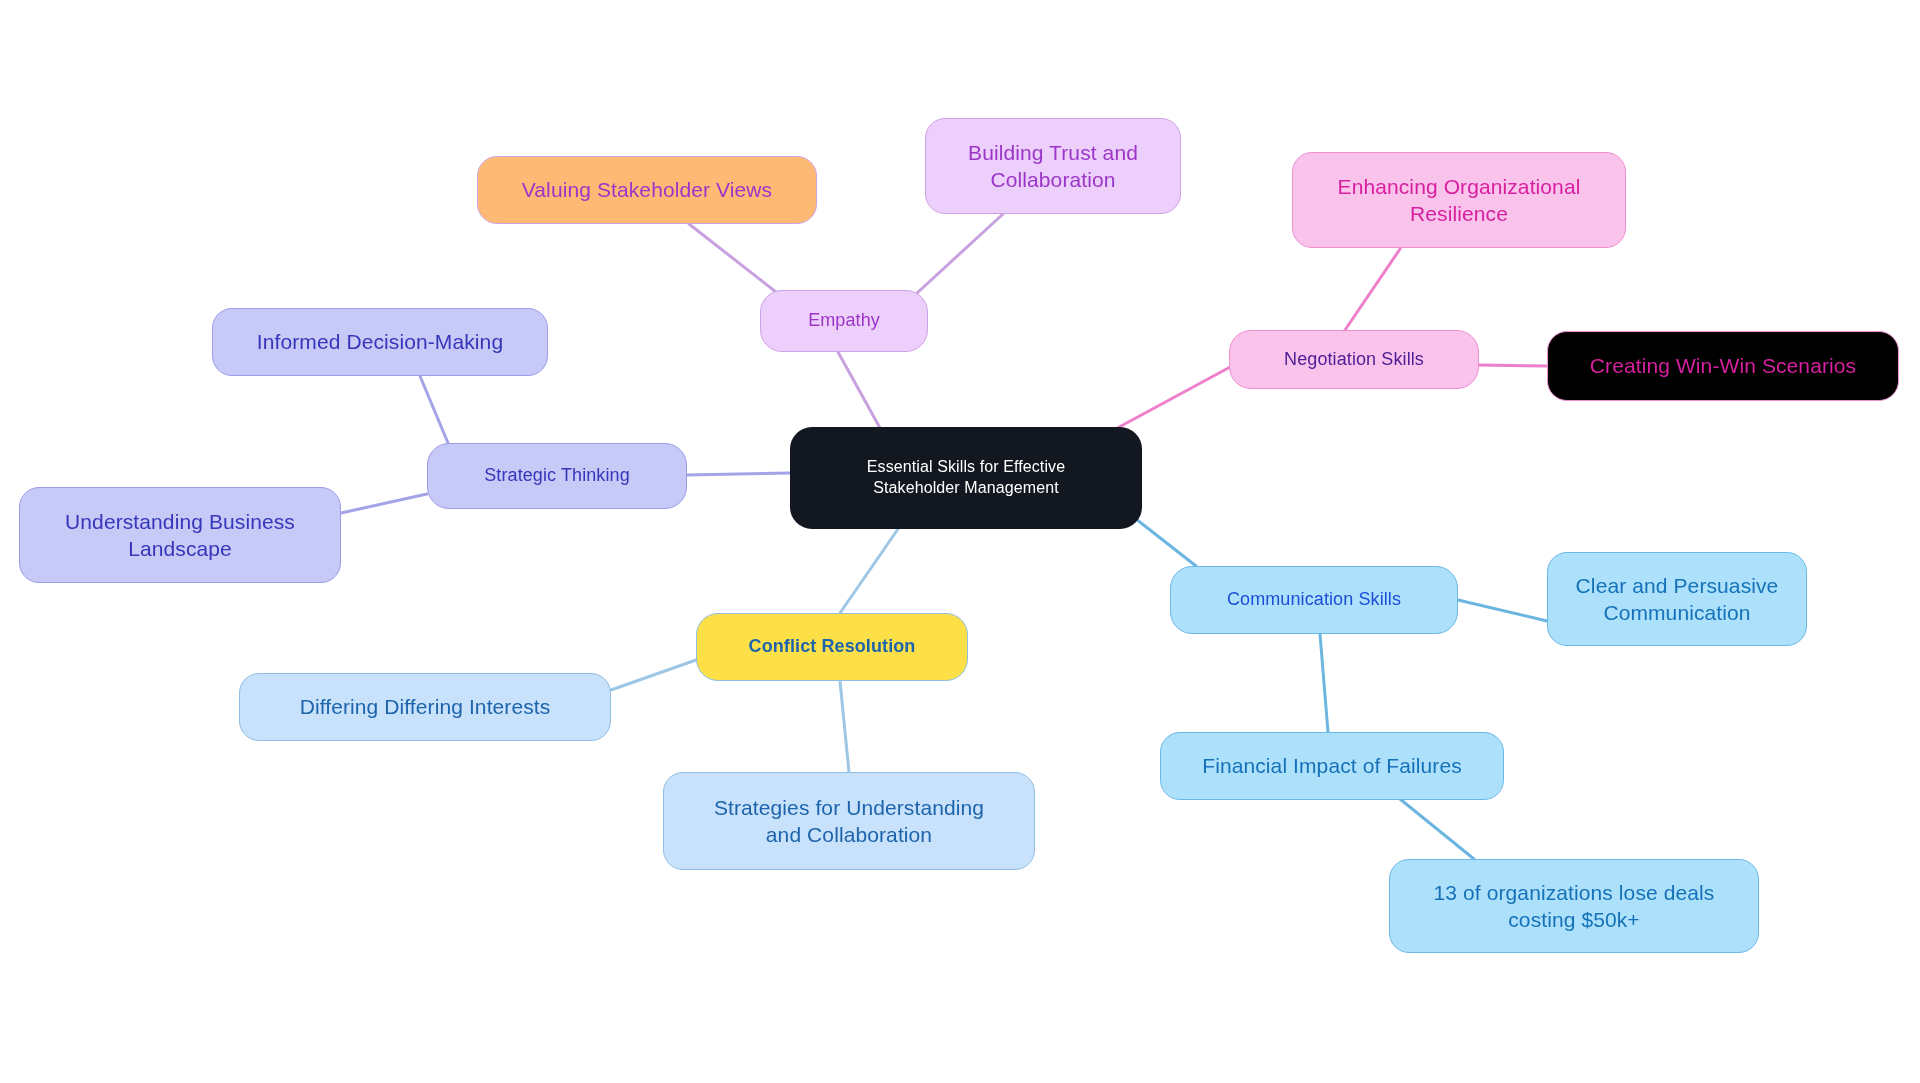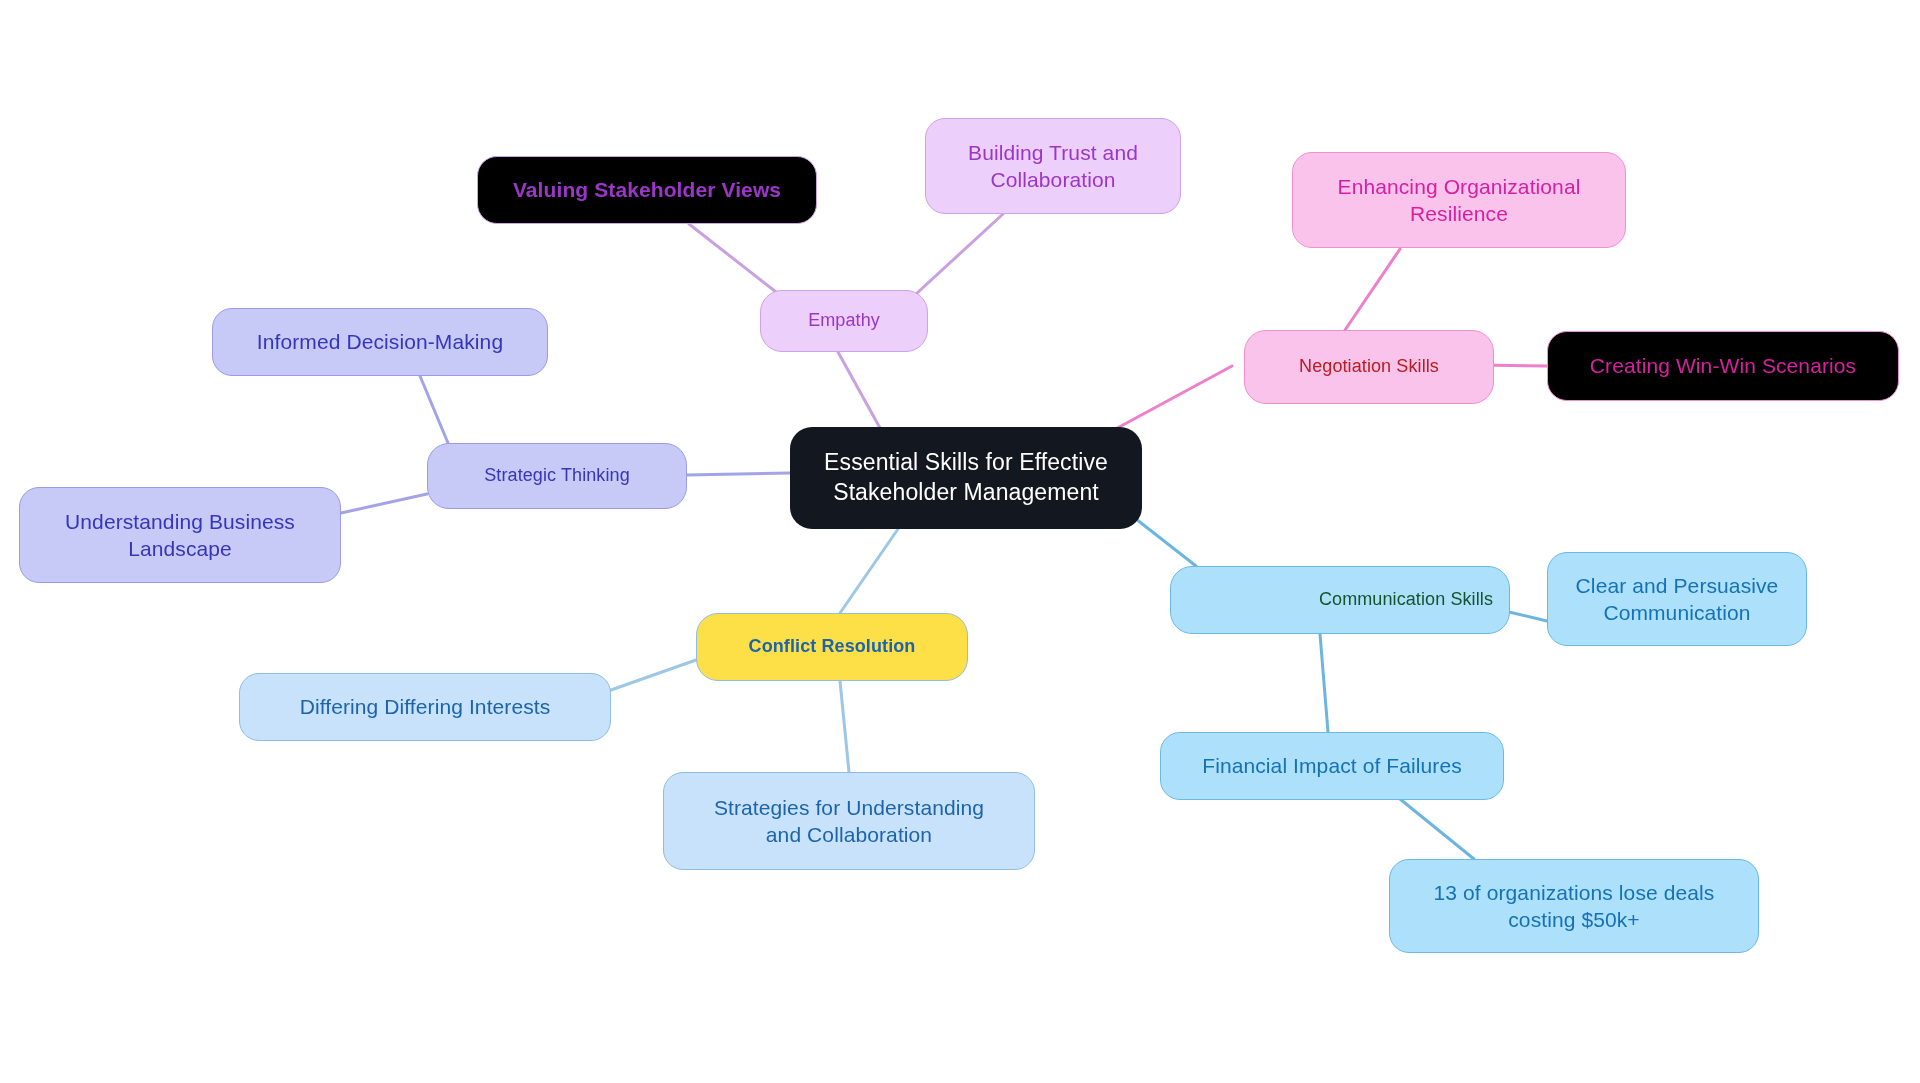--- a/index.html
+++ b/index.html
@@ -43,21 +43,21 @@
     border-width: 1.5px;
     border-radius: 16px;
     line-height: 1.3;
     white-space: pre-line;
     letter-spacing: 0.1px;
     font-family: "Liberation Sans", sans-serif;
   }
   .node-root {
     border-radius: 22px;
     border-width: 0;
-    font-size: 23px;
+    font-size: 16px;
     padding: 0 18px;
   }
   .node-branch {
     font-size: 18px;
     padding: 0 16px;
     border-radius: 22px;
   }
   .node-leaf {
     font-size: 21px;
     padding: 0 0;
@@ -83,28 +83,28 @@
       <line class="edge-line" x1="696" y1="660" x2="611" y2="690" stroke="#9ec6e5"></line>
       <line class="edge-line" x1="840" y1="681" x2="849" y2="772" stroke="#9ec6e5"></line>
       <line class="edge-line" x1="790" y1="473" x2="687" y2="475" stroke="#a3a3e8"></line>
       <line class="edge-line" x1="448" y1="443" x2="420" y2="376" stroke="#a3a3e8"></line>
       <line class="edge-line" x1="427" y1="494" x2="341" y2="513" stroke="#a3a3e8"></line>
     </svg>
   <div id="node-layer">
       <div class="node-box node-root" style="left: 790px; top: 427px; width: 352px; height: 102px; background: rgb(19, 24, 32); color: rgb(255, 255, 255); border-color: rgb(19, 24, 32);"><span>Essential Skills for Effective
 Stakeholder Management</span></div>
       <div class="node-box node-branch" style="left: 760px; top: 290px; width: 168px; height: 62px; background: rgb(236, 207, 250); color: rgb(156, 54, 201); border-color: rgb(207, 162, 230);"><span>Empathy</span></div>
-      <div class="node-box node-leaf" style="left: 477px; top: 156px; width: 340px; height: 68px; background: #000000; color: rgb(156, 54, 201); border-color: rgb(207, 162, 230); font-weight: bold;"><span>Valuing Stakeholder Views</span></div>
+      <div class="node-box node-leaf" style="left: 477px; top: 156px; width: 340px; height: 68px; background: #fdba74; color: rgb(156, 54, 201); border-color: rgb(207, 162, 230);"><span>Valuing Stakeholder Views</span></div>
       <div class="node-box node-leaf" style="left: 925px; top: 118px; width: 256px; height: 96px; background: rgb(236, 207, 250); color: rgb(156, 54, 201); border-color: rgb(207, 162, 230);"><span>Building Trust and
 Collaboration</span></div>
-      <div class="node-box node-branch" style="left: 1229px; top: 330px; width: 250px; height: 74px; background: rgb(250, 195, 236); color: #b91c1c; border-color: rgb(240, 142, 210); margin-left: 15px;"><span>Negotiation Skills</span></div>
+      <div class="node-box node-branch" style="left: 1229px; top: 330px; width: 250px; height: 59px; background: rgb(250, 195, 236); color: #4c1d95; border-color: rgb(240, 142, 210);"><span>Negotiation Skills</span></div>
       <div class="node-box node-leaf" style="left: 1292px; top: 152px; width: 334px; height: 96px; background: rgb(250, 195, 236); color: rgb(214, 32, 159); border-color: rgb(240, 142, 210);"><span>Enhancing Organizational
 Resilience</span></div>
       <div class="node-box node-leaf" style="left: 1547px; top: 331px; width: 352px; height: 70px; background: #000000; color: rgb(214, 32, 159); border-color: rgb(240, 142, 210);"><span>Creating Win-Win Scenarios</span></div>
-      <div class="node-box node-branch" style="left: 1170px; top: 566px; width: 340px; height: 68px; background: rgb(173, 224, 251); color: #14532d; border-color: rgb(107, 185, 232); justify-content: flex-end;"><span>Communication Skills</span></div>
+      <div class="node-box node-branch" style="left: 1170px; top: 566px; width: 288px; height: 68px; background: rgb(173, 224, 251); color: #1d4ed8; border-color: rgb(107, 185, 232);"><span>Communication Skills</span></div>
       <div class="node-box node-leaf" style="left: 1547px; top: 552px; width: 260px; height: 94px; background: rgb(173, 224, 251); color: rgb(21, 114, 184); border-color: rgb(107, 185, 232);"><span>Clear and Persuasive
 Communication</span></div>
       <div class="node-box node-leaf" style="left: 1160px; top: 732px; width: 344px; height: 68px; background: rgb(173, 224, 251); color: rgb(21, 114, 184); border-color: rgb(107, 185, 232);"><span>Financial Impact of Failures</span></div>
       <div class="node-box node-leaf" style="left: 1389px; top: 859px; width: 370px; height: 94px; background: rgb(173, 224, 251); color: rgb(21, 114, 184); border-color: rgb(107, 185, 232);"><span>13 of organizations lose deals
 costing $50k+</span></div>
       <div class="node-box node-branch" style="left: 696px; top: 613px; width: 272px; height: 68px; background: #fde047; color: rgb(29, 100, 172); border-color: rgb(143, 189, 228); font-weight: bold;"><span>Conflict Resolution</span></div>
       <div class="node-box node-leaf" style="left: 239px; top: 673px; width: 372px; height: 68px; background: rgb(200, 226, 251); color: rgb(29, 100, 172); border-color: rgb(143, 189, 228);"><span>Differing Differing Interests</span></div>
       <div class="node-box node-leaf" style="left: 663px; top: 772px; width: 372px; height: 98px; background: rgb(200, 226, 251); color: rgb(29, 100, 172); border-color: rgb(143, 189, 228);"><span>Strategies for Understanding
 and Collaboration</span></div>
       <div class="node-box node-branch" style="left: 427px; top: 443px; width: 260px; height: 66px; background: rgb(199, 201, 247); color: rgb(54, 54, 187); border-color: rgb(154, 156, 234);"><span>Strategic Thinking</span></div>

